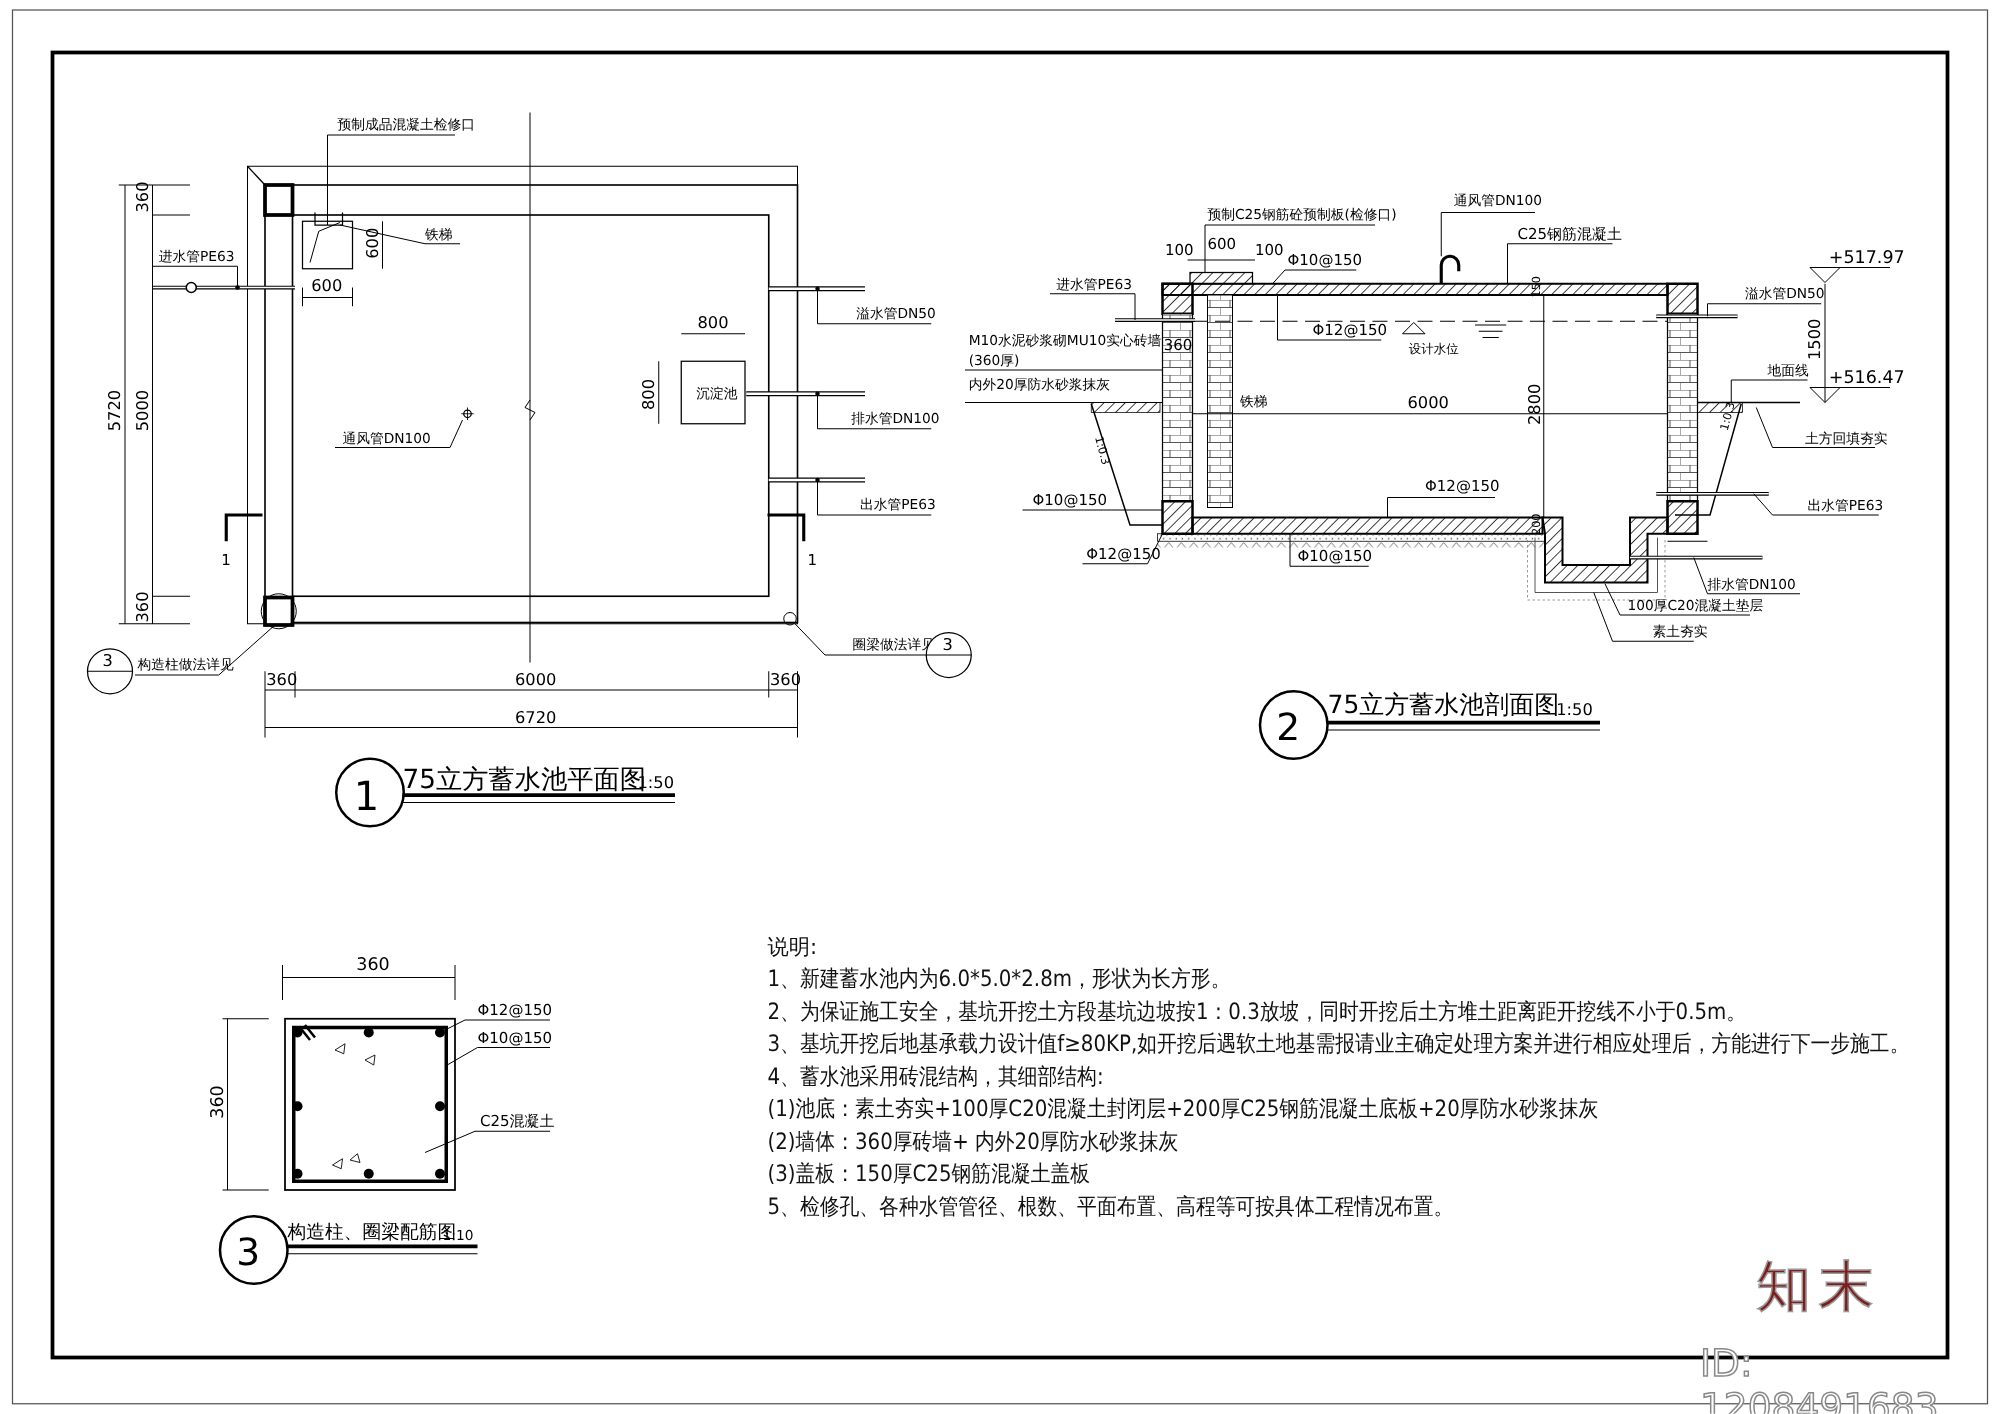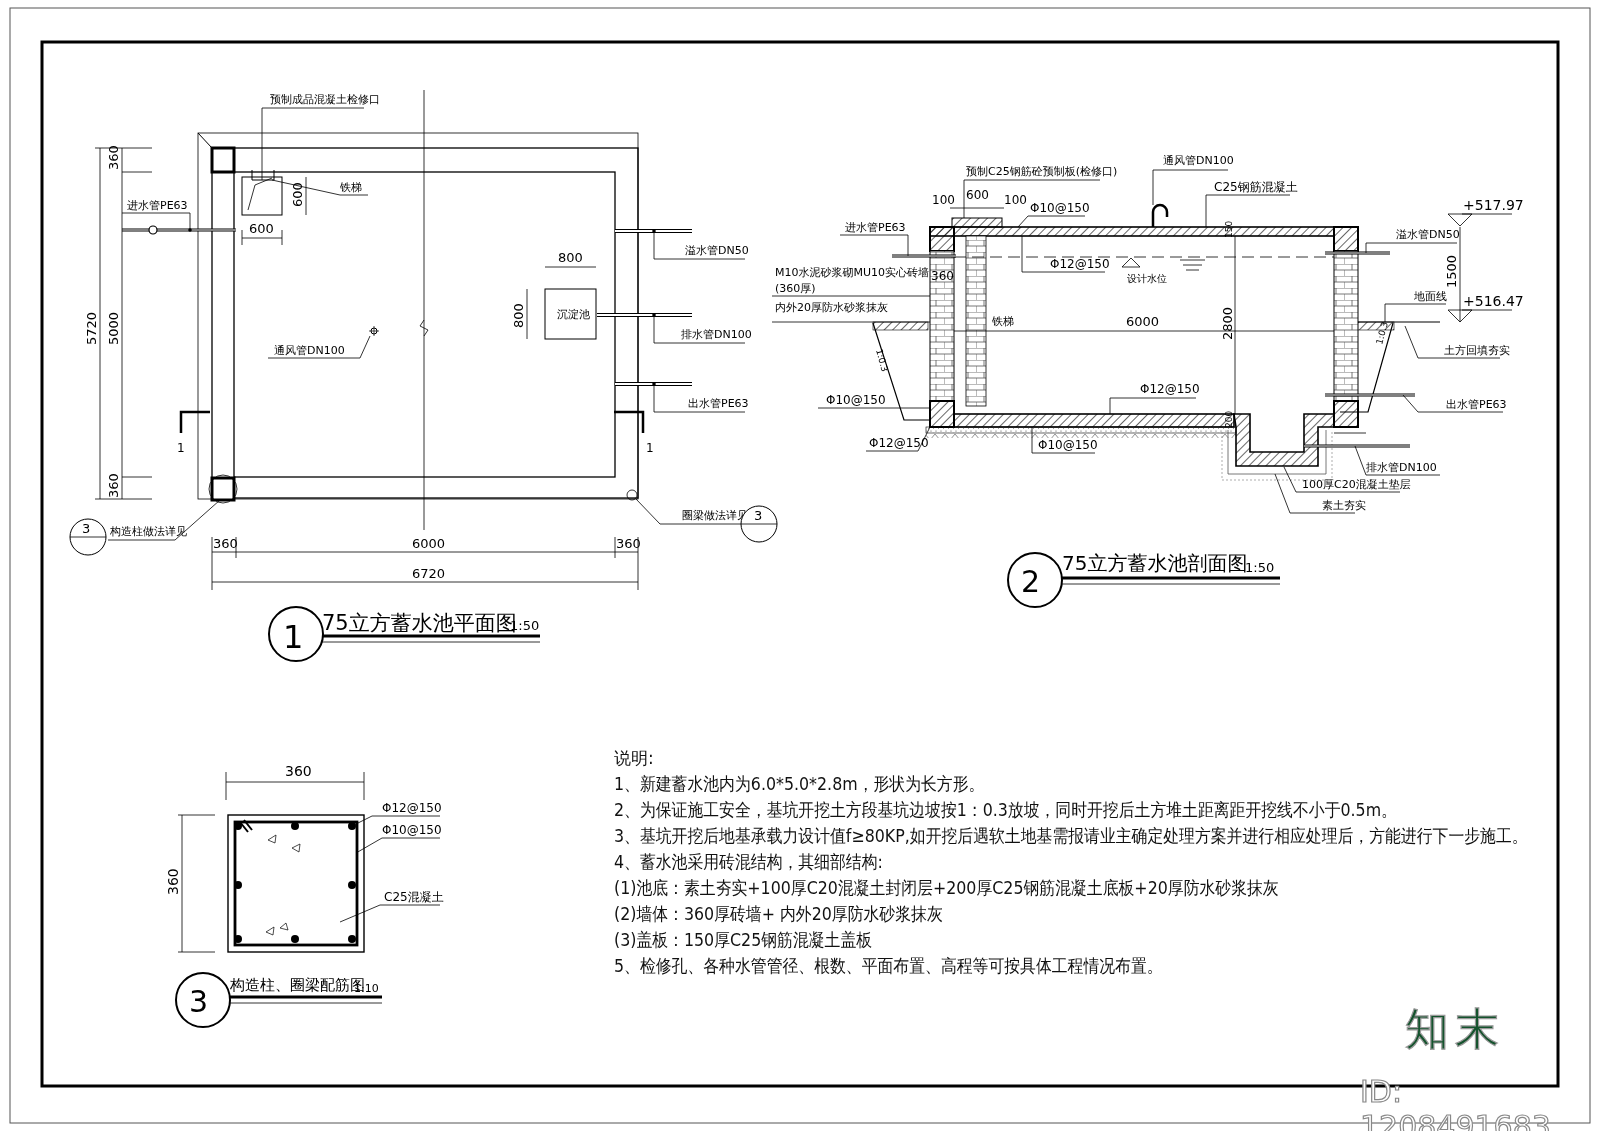--- a/index.html
+++ b/index.html
@@ -3,21 +3,21 @@
 <meta charset="utf-8">
 <style>
   html,body{margin:0;padding:0;background:#fff;}
   body{width:1600px;height:1131px;position:relative;overflow:hidden;font-family:"DejaVu Sans",sans-serif;}
   #sheet{position:absolute;left:0;top:0;width:1600px;height:1131px;}
   svg text{font-family:"DejaVu Sans",sans-serif;fill:#000;}
   .notes{position:absolute;left:614px;top:745px;font-family:"DejaVu Sans",sans-serif;color:#111;}
   .notes div{white-space:nowrap;line-height:26px;}
   .notes .h{font-size:17px;}
   .notes .l{font-size:18px;transform:scaleX(0.88);transform-origin:left center;}
-  .wm-logo{position:absolute;left:1405px;top:1000px;font-size:44px;color:#14532d;-webkit-text-stroke:1.2px #999;letter-spacing:6px;font-family:"DejaVu Sans",sans-serif;}
+  .wm-logo{position:absolute;left:1405px;top:1000px;font-size:44px;color:#7f1d1d;-webkit-text-stroke:1.2px #999;letter-spacing:6px;font-family:"DejaVu Sans",sans-serif;}
   .wm-id{position:absolute;left:1360px;top:1074px;font-size:30px;color:#fff;-webkit-text-stroke:1.2px #888;font-family:"DejaVu Sans",sans-serif;}
 </style>
 </head>
 <body>
 
 <svg id="sheet" width="1600" height="1131" viewBox="0 0 1600 1131" xmlns="http://www.w3.org/2000/svg">
   <defs>
     <pattern id="hatch" width="6" height="6" patternUnits="userSpaceOnUse" patternTransform="rotate(45)">
       <line x1="0" y1="0" x2="0" y2="6" stroke="#000" stroke-width="1.2"></line>
     </pattern>

